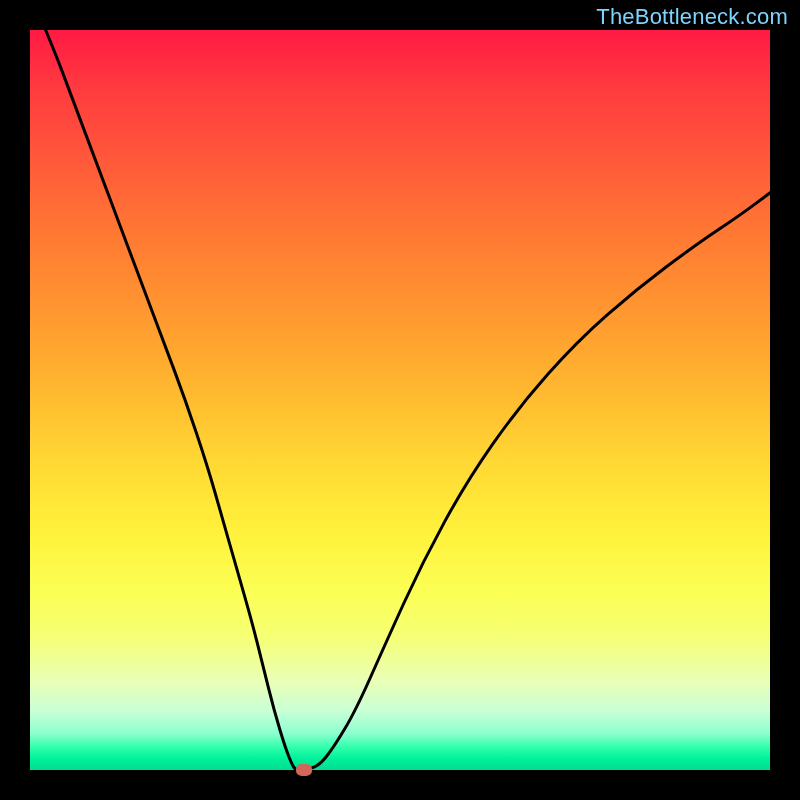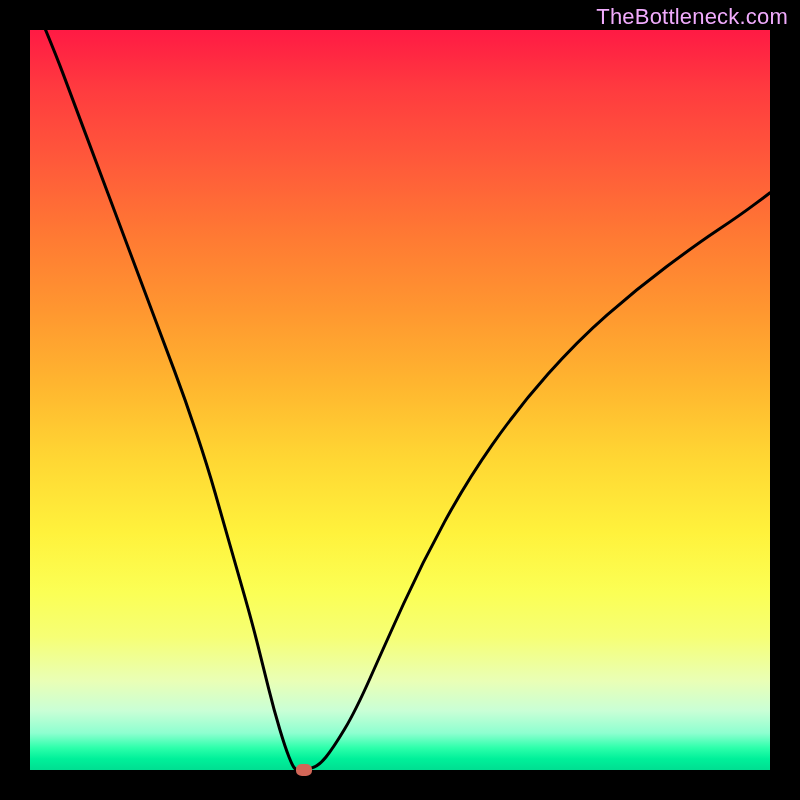--- a/index.html
+++ b/index.html
@@ -39,21 +39,21 @@
       #8effd0 95%,
       #2dffab 97%,
       #00f09a 98.5%,
       #00de91 100%
     );
   }
   .watermark {
     position: absolute;
     top: 4px;
     right: 12px;
-    color: #f0abfc;
+    color: #7dd3fc;
     font-size: 22px;
     letter-spacing: 0.2px;
     user-select: none;
   }
   svg.curve {
     position: absolute;
     left: 0; top: 0;
     width: 740px; height: 740px;
     pointer-events: none;
   }

